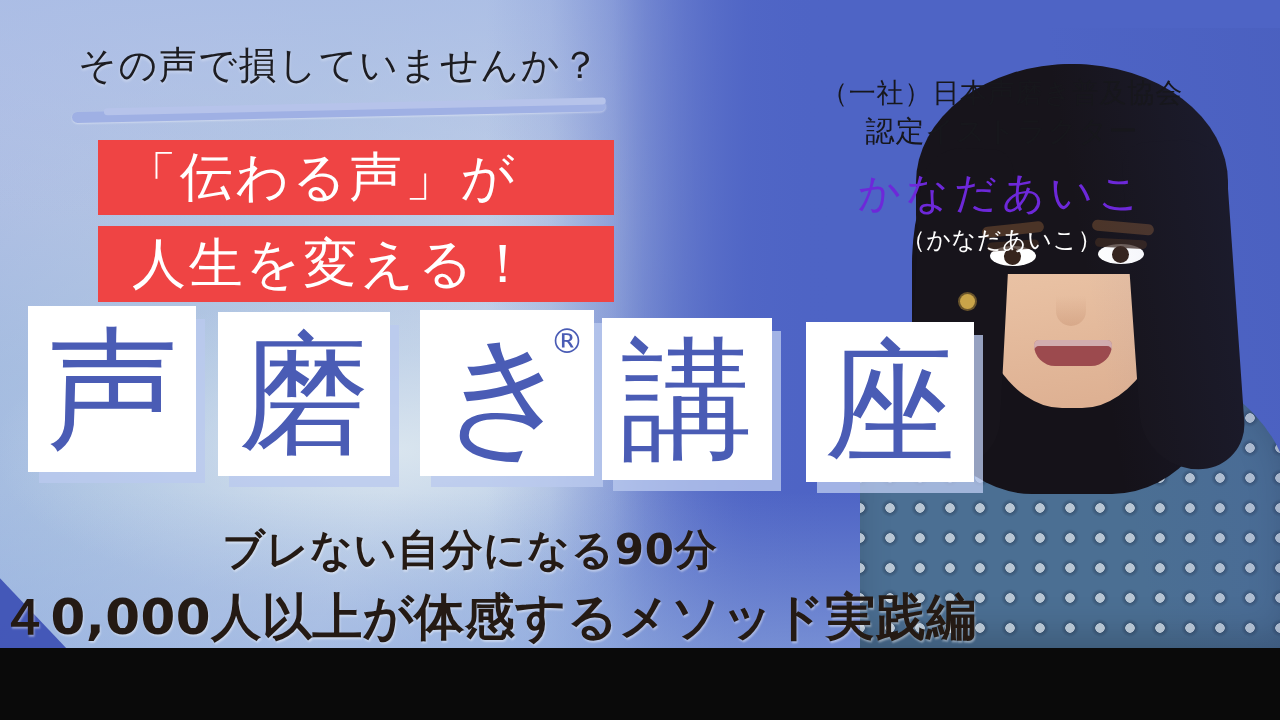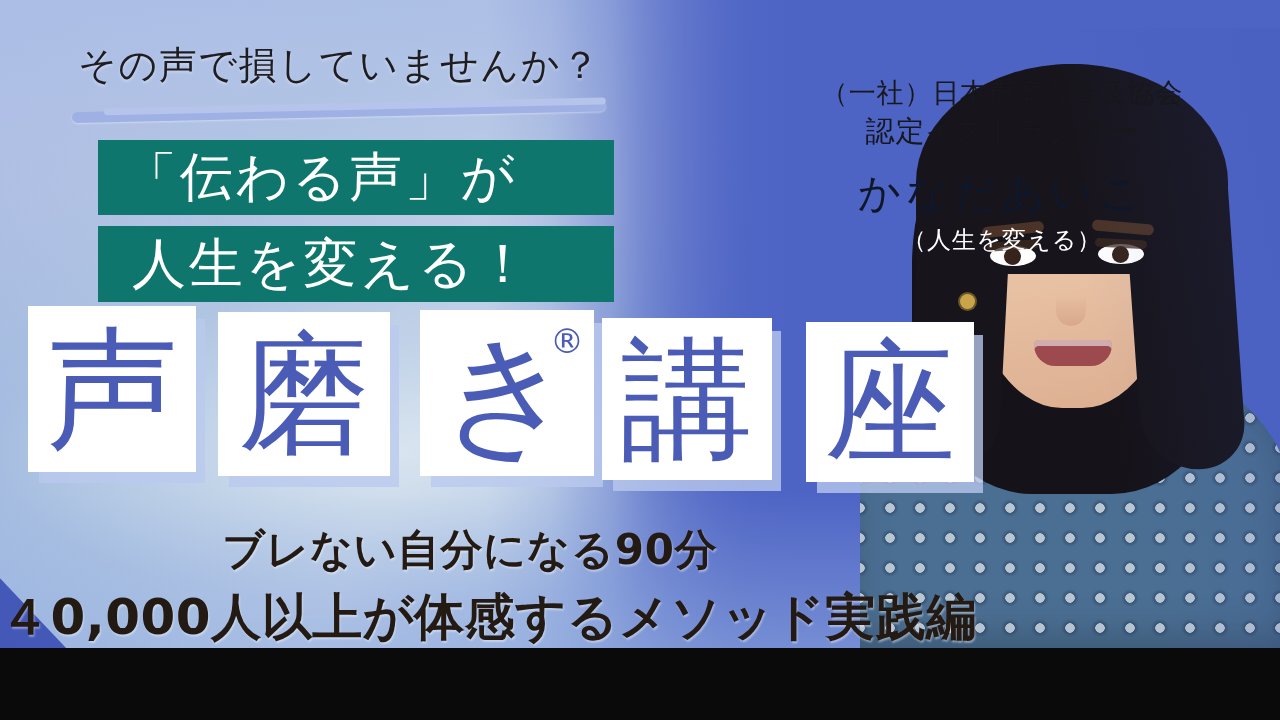--- a/index.html
+++ b/index.html
@@ -80,21 +80,21 @@
     transform:rotate(-1.25deg);transform-origin:left center;
     box-shadow:0 1px 2px rgba(255,255,255,.4);
   }
   .swoosh::after{
     content:"";position:absolute;left:6%;top:-3px;width:94%;height:7px;
     background:#b6c3ea;border-radius:7px;
   }
 
   .band{
     position:absolute;
-    background:#0f766e;
+    background:#ef4444;
     color:#ffffff;
     display:flex;align-items:center;
     font-family:"DejaVu Sans","Liberation Sans",sans-serif;
     letter-spacing:.05em;
     white-space:nowrap;
   }
   .band-1{left:98px;top:140px;width:516px;height:75px;font-size:53px;padding-left:26px;}
   .band-2{left:98px;top:226px;width:516px;height:76px;font-size:54px;padding-left:34px;}
 
   
@@ -133,21 +133,21 @@
   
   .credit{
     position:absolute;left:752px;top:74px;width:500px;
     text-align:center;
     font-family:"DejaVu Sans","Liberation Sans",sans-serif;
     white-space:nowrap;
   }
   .credit .org{font-size:27px;color:#17171c;letter-spacing:.03em;line-height:1.38;}
   .credit .role{font-size:29px;color:#17171c;letter-spacing:.03em;line-height:1.38;text-align:center;}
   .credit .name{
-    margin-top:18px;font-size:42px;color:#0f172a;letter-spacing:.12em;line-height:1.15;
+    margin-top:18px;font-size:42px;color:#6d28d9;letter-spacing:.12em;line-height:1.15;
   }
   .credit .loc{
     margin-top:6px;font-size:24px;color:#ffffff;letter-spacing:.03em;
   }
 
   
   .tagline{
     position:absolute;left:0;top:520px;width:940px;text-align:center;
     font-family:"DejaVu Sans","Liberation Sans",sans-serif;
     font-weight:bold;color:#241a14;
@@ -306,21 +306,21 @@
     <div class="tile" style="left:806px;top:322px;width:168px;height:160px;">
       <span class="glyph" data-ch="座"><span>座</span></span>
     </div>
 
   </div>
 
   <div class="credit">
     <div class="org">（一社）日本声磨き普及協会</div>
     <div class="role">認定イストラクター</div>
     <div class="name">かなだあいこ</div>
-    <div class="loc">（人生を変える）</div>
+    <div class="loc">（かなだあいこ）</div>
   </div>
 
   <div class="tagline">
     <div class="l1">ブレない自分になる90分</div>
     <div class="l2">４0,000人以上が体感するメソッド実践編</div>
   </div>
 
 </div>
 
 </body></html>

